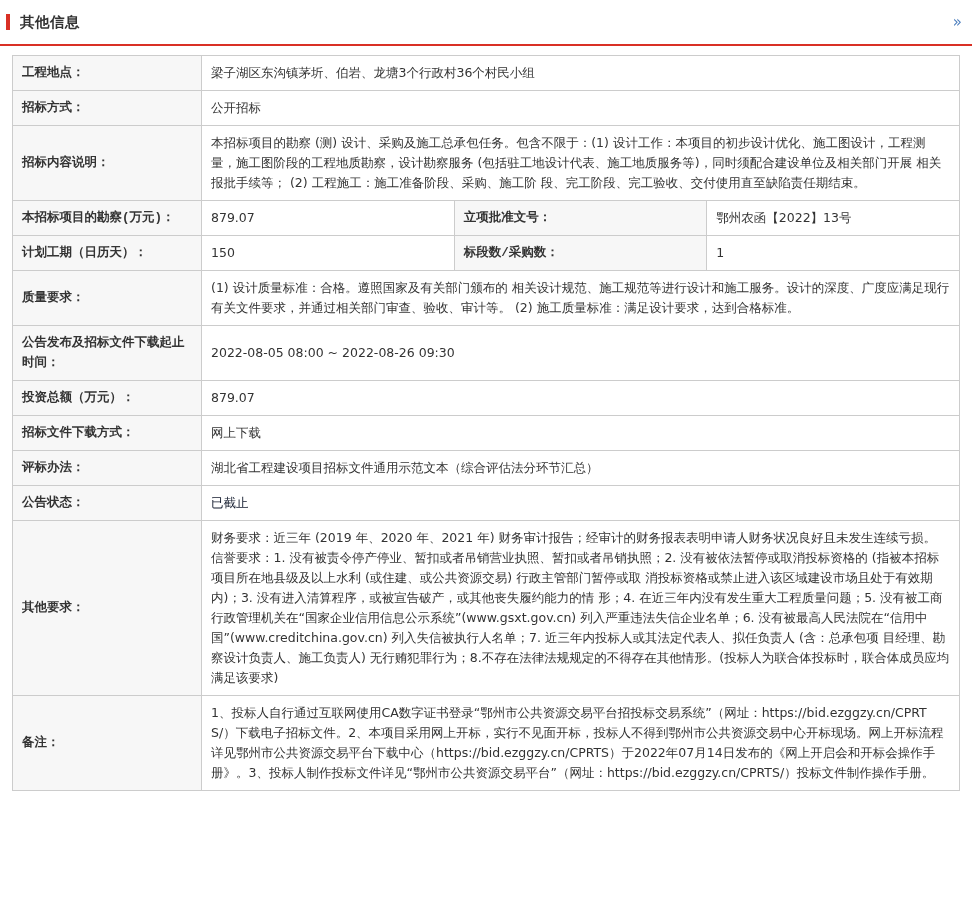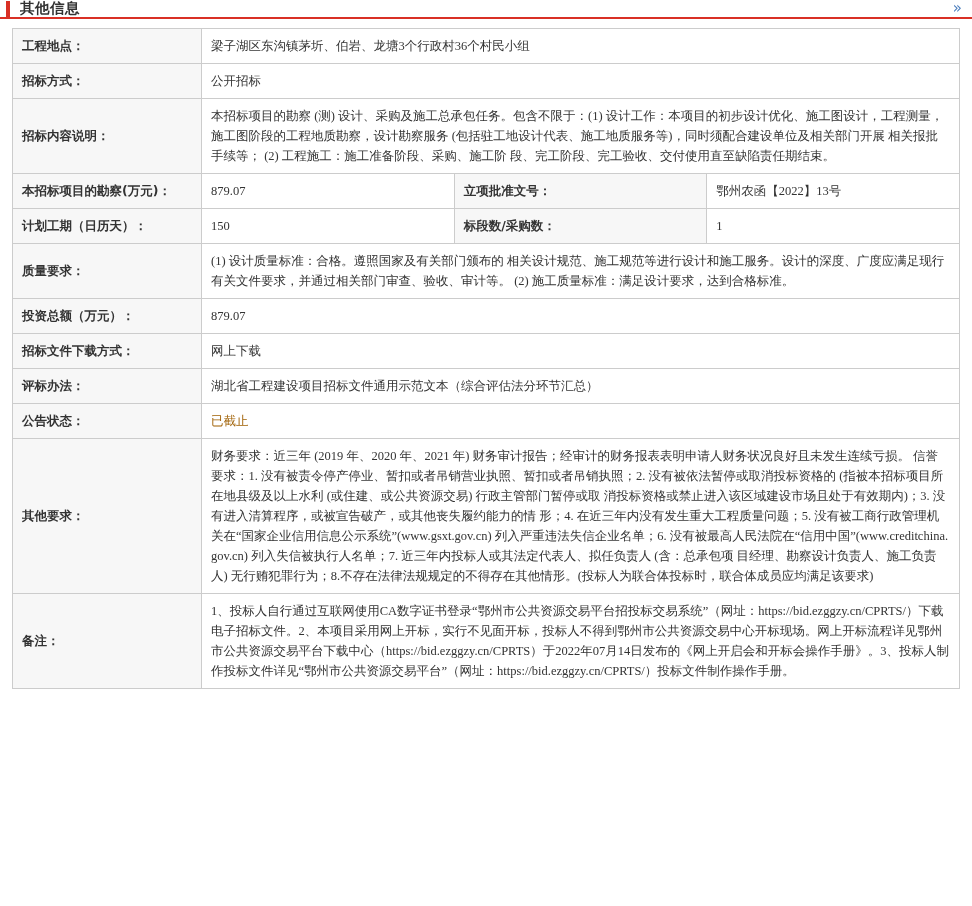--- a/index.html
+++ b/index.html
@@ -12,21 +12,21 @@
     font-family: "DejaVu Sans", "Liberation Sans", sans-serif;
     color: #333;
   }
   .page {
     width: 972px;
     box-sizing: border-box;
   }
   .section-header {
     display: flex;
     align-items: center;
-    height: 19px;
+    height: 46px;
     border-bottom: 2px solid #d93025;
     padding: 0 10px 0 6px;
     box-sizing: border-box;
   }
   .section-header .bar {
     width: 4px;
     height: 16px;
     background: #d93025;
     margin-right: 10px;
     flex: 0 0 auto;
@@ -63,27 +63,27 @@
     font-size: 12.5px;
     line-height: 1.6;
     padding: 7px 9px;
     word-break: break-all;
   }
   td.label {
     background: #f7f7f7;
     font-weight: bold;
     color: #333;
     width: 170px;
+    font-family: Liberation Mono, monospace;
   }
   td.value {
     color: #333;
-    font-family: Liberation Serif, serif;
   }
   td.value.red {
-    color: #a16207;
+    color: #0f172a;
   }
   .c-label2 {
     width: 152px;
   }
   .tall {
     line-height: 1.72;
   }
 </style>
 </head>
 <body>
@@ -122,20 +122,24 @@
           <td class="label">计划工期（日历天）：</td>
           <td class="value">150</td>
           <td class="label c-label2">标段数/采购数：</td>
           <td class="value">1</td>
         </tr>
         <tr>
           <td class="label">质量要求：</td>
           <td class="value tall" colspan="3">(1) 设计质量标准：合格。遵照国家及有关部门颁布的 相关设计规范、施工规范等进行设计和施工服务。设计的深度、广度应满足现行有关文件要求，并通过相关部门审查、验收、审计等。 (2) 施工质量标准：满足设计要求，达到合格标准。</td>
         </tr>
         <tr>
+          <td class="label">公告发布及招标文件下载起止时间：</td>
+          <td class="value" colspan="3">2022-08-05 08:00 ~ 2022-08-26 09:30</td>
+        </tr>
+        <tr>
           <td class="label">投资总额（万元）：</td>
           <td class="value" colspan="3">879.07</td>
         </tr>
         <tr>
           <td class="label">招标文件下载方式：</td>
           <td class="value" colspan="3">网上下载</td>
         </tr>
         <tr>
           <td class="label">评标办法：</td>
           <td class="value" colspan="3">湖北省工程建设项目招标文件通用示范文本（综合评估法分环节汇总）</td>

